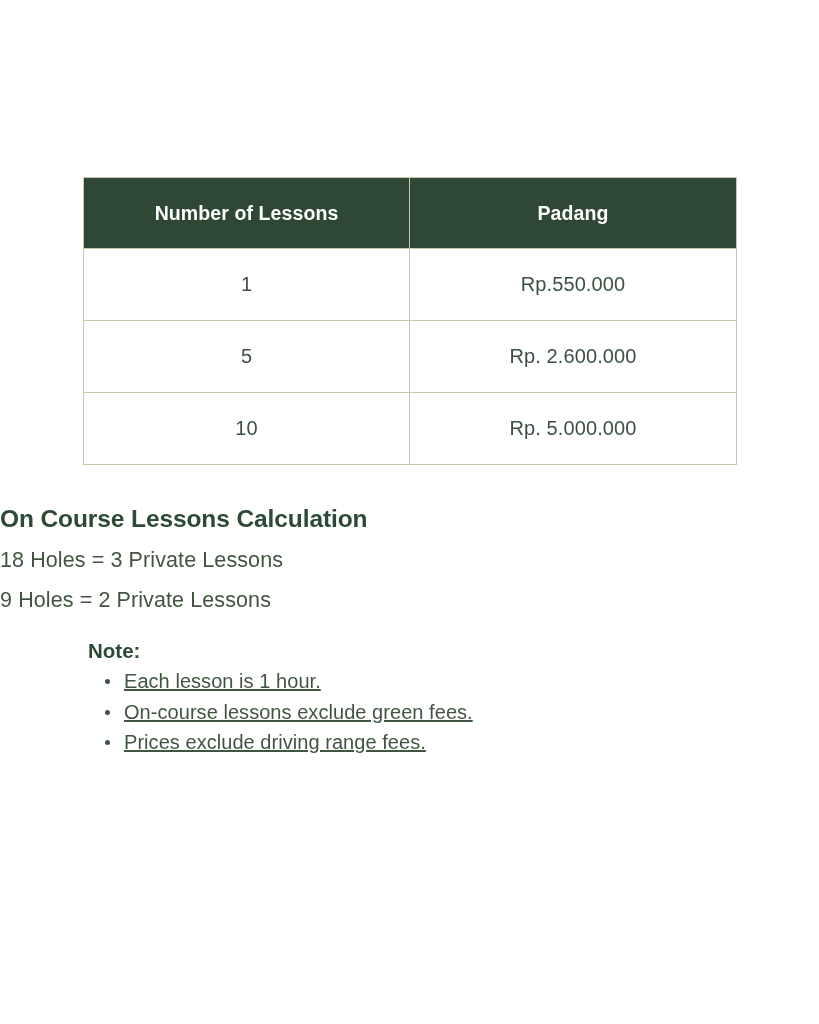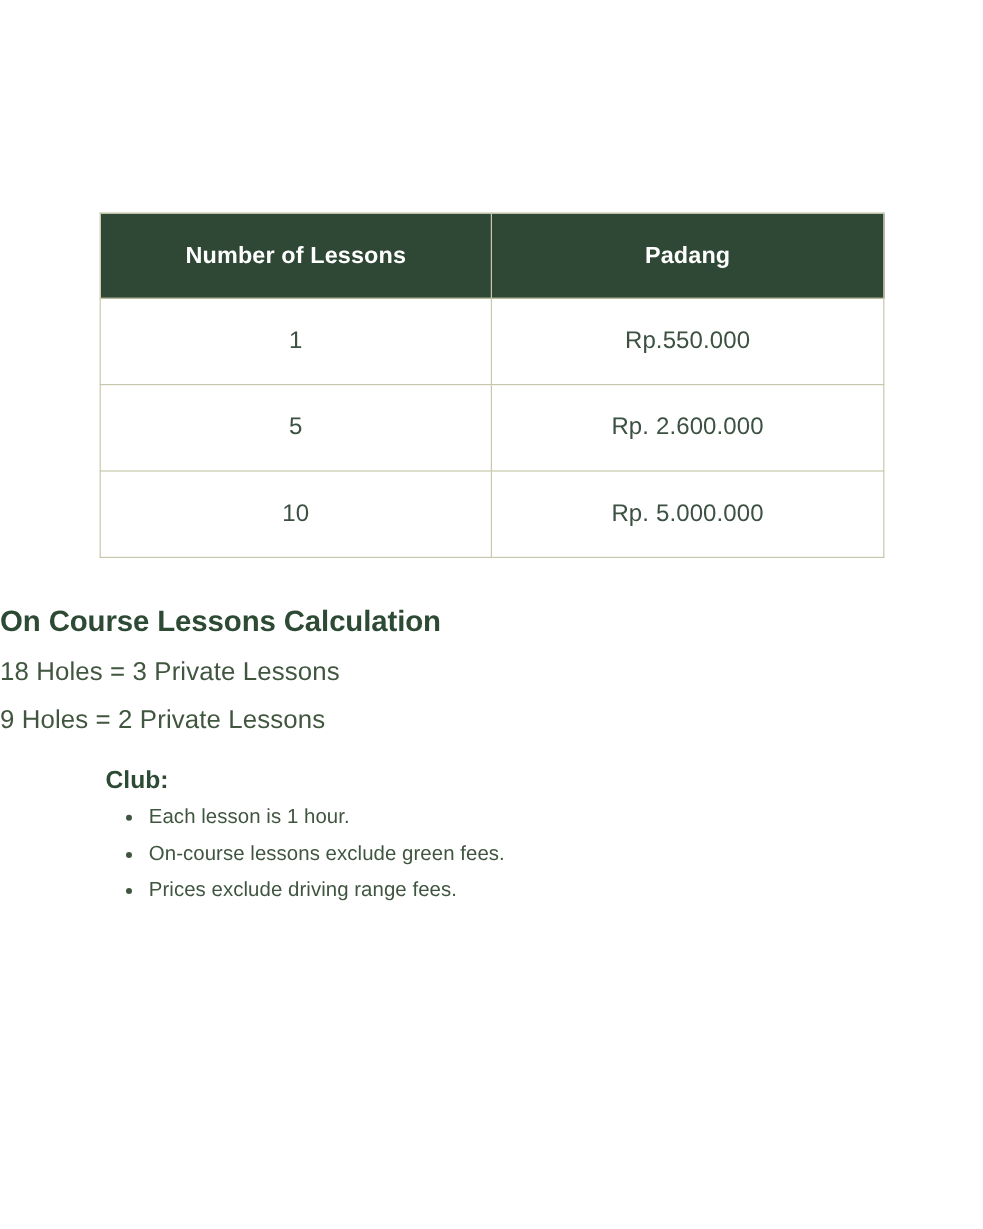--- a/index.html
+++ b/index.html
@@ -105,24 +105,25 @@
     margin-bottom: 2px;
   }
   ul.note-list {
     list-style: none;
     margin: 0;
     padding: 0;
   }
   ul.note-list > li {
     position: relative;
     padding-left: 36px;
-    font-size: 17px;
+    font-size: 20px;
     color: #3f553f;
     line-height: 30.5px;
     letter-spacing: 0.05px;
+    text-decoration: underline;
   }
   ul.note-list > li .bullet-dot {
     position: absolute;
     left: 17px;
     top: 13px;
     width: 5px;
     height: 5px;
     border-radius: 50%;
     background: #3f553f;
   }
@@ -164,21 +165,21 @@
 
   <div class="oncourse">
     <div class="oncourse-title">On Course Lessons Calculation</div>
     <div class="oncourse-lines">
       <div class="oncourse-line">18 Holes = 3 Private Lessons</div>
       <div class="oncourse-line">9 Holes = 2 Private Lessons</div>
     </div>
   </div>
 
   <div class="note">
-    <div class="note-label">Club:</div>
+    <div class="note-label">Note:</div>
     <ul class="note-list">
       <li>
         <span class="bullet-dot"></span>
         <span class="li-text">Each lesson is 1 hour.</span>
       </li>
       <li>
         <span class="bullet-dot"></span>
         <span class="li-text">On-course lessons exclude green fees.</span>
       </li>
       <li>

